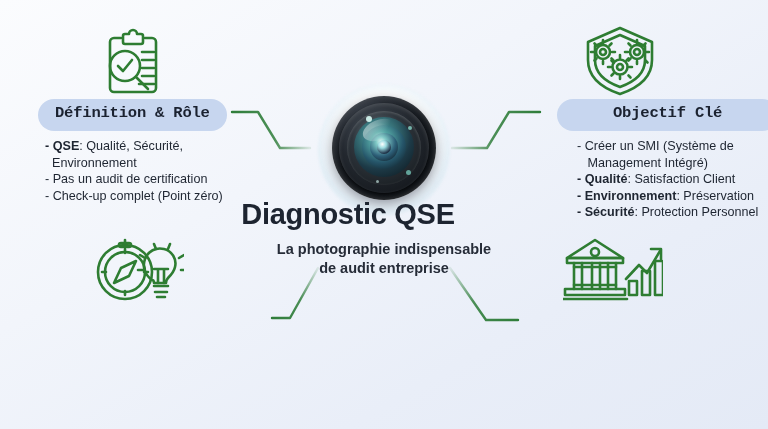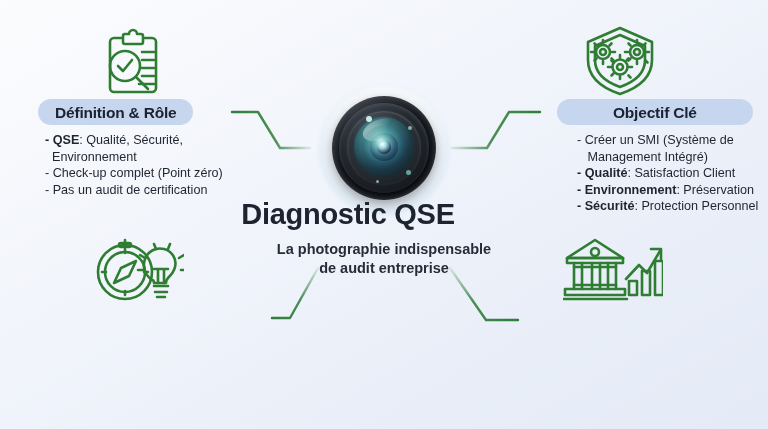--- a/index.html
+++ b/index.html
@@ -75,24 +75,25 @@
     font-size: 14.5px; font-weight: 600; color: #262c38;
     line-height: 19px;
   }
 
   
   .quad { position: absolute; }
   .pill {
     display: inline-block;
     background: #c7d6ef;
     border-radius: 16px;
-    padding: 5px 17px 3px 17px;
+    padding: 5px 17px 9px 17px;
     font-size: 15.5px; font-weight: 700; color: #1b2230;
     white-space: nowrap;
     letter-spacing: -.2px;
+    font-family: Liberation Mono, monospace;
   }
   .bullets {
     margin-top: 7px;
     font-size: 12.6px; line-height: 16.5px; color: #1e2531;
   }
   .bullets div { white-space: pre; }
   .bullets b { font-weight: 700; }
 
   #q-def  { left: 38px;  top: 99px; }
   #q-def .bullets { margin-left: 7px; }
@@ -231,22 +232,22 @@
       <path d="M63,46 L76,32 L84,40 L97,18"></path>
       <path d="M88,16 h10 v10"></path>
     </g>
   </svg>
 
   <div class="quad" id="q-def">
     <div class="pill">Définition &amp; Rôle</div>
     <div class="bullets">
       <div><b>- QSE</b><span>: Qualité, Sécurité,</span></div>
       <div>  Environnement</div>
+      <div>- Pas un audit de certification</div>
       <div>- Check-up complet (Point zéro)</div>
-      <div>- Pas un audit de certification</div>
     </div>
   </div>
 
   <div class="quad" id="q-obj">
     <div class="pill">Objectif Clé</div>
     <div class="bullets">
       <div>- Créer un SMI (Système de</div>
       <div>   Management Intégré)</div>
       <div><b>- Qualité</b><span>: Satisfaction Client</span></div>
       <div><b>- Environnement</b><span>: Préservation</span></div>

